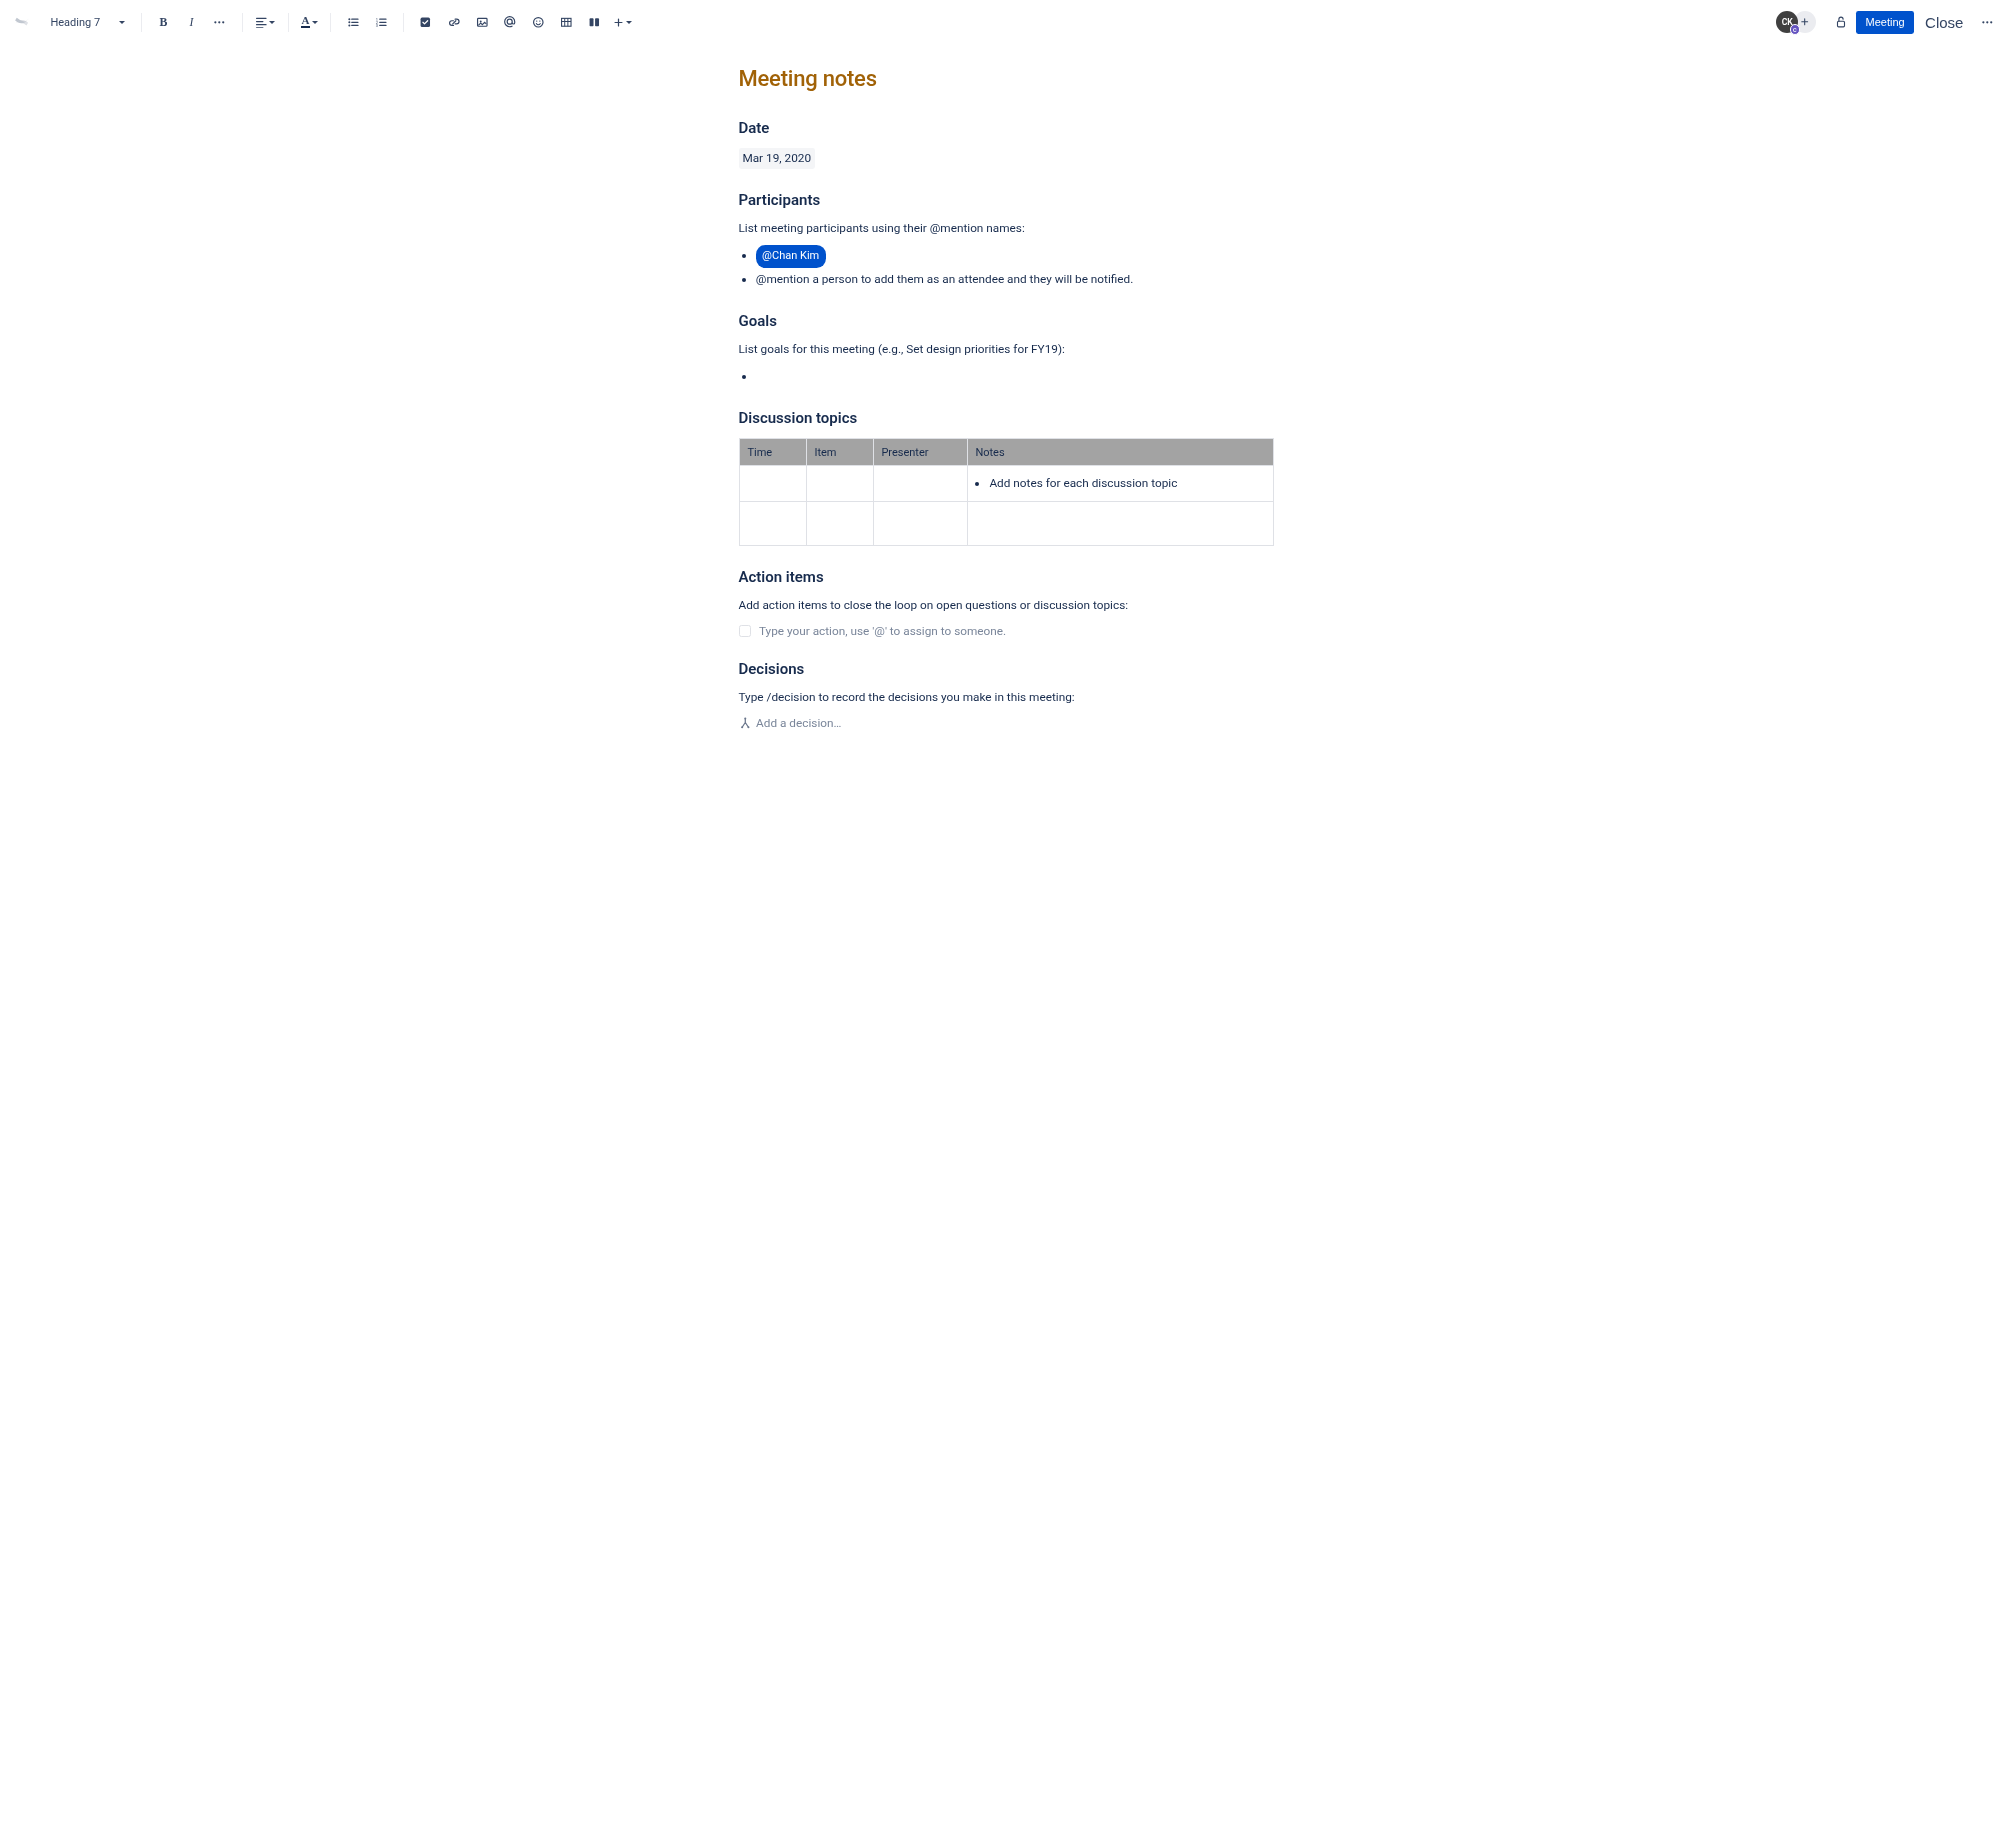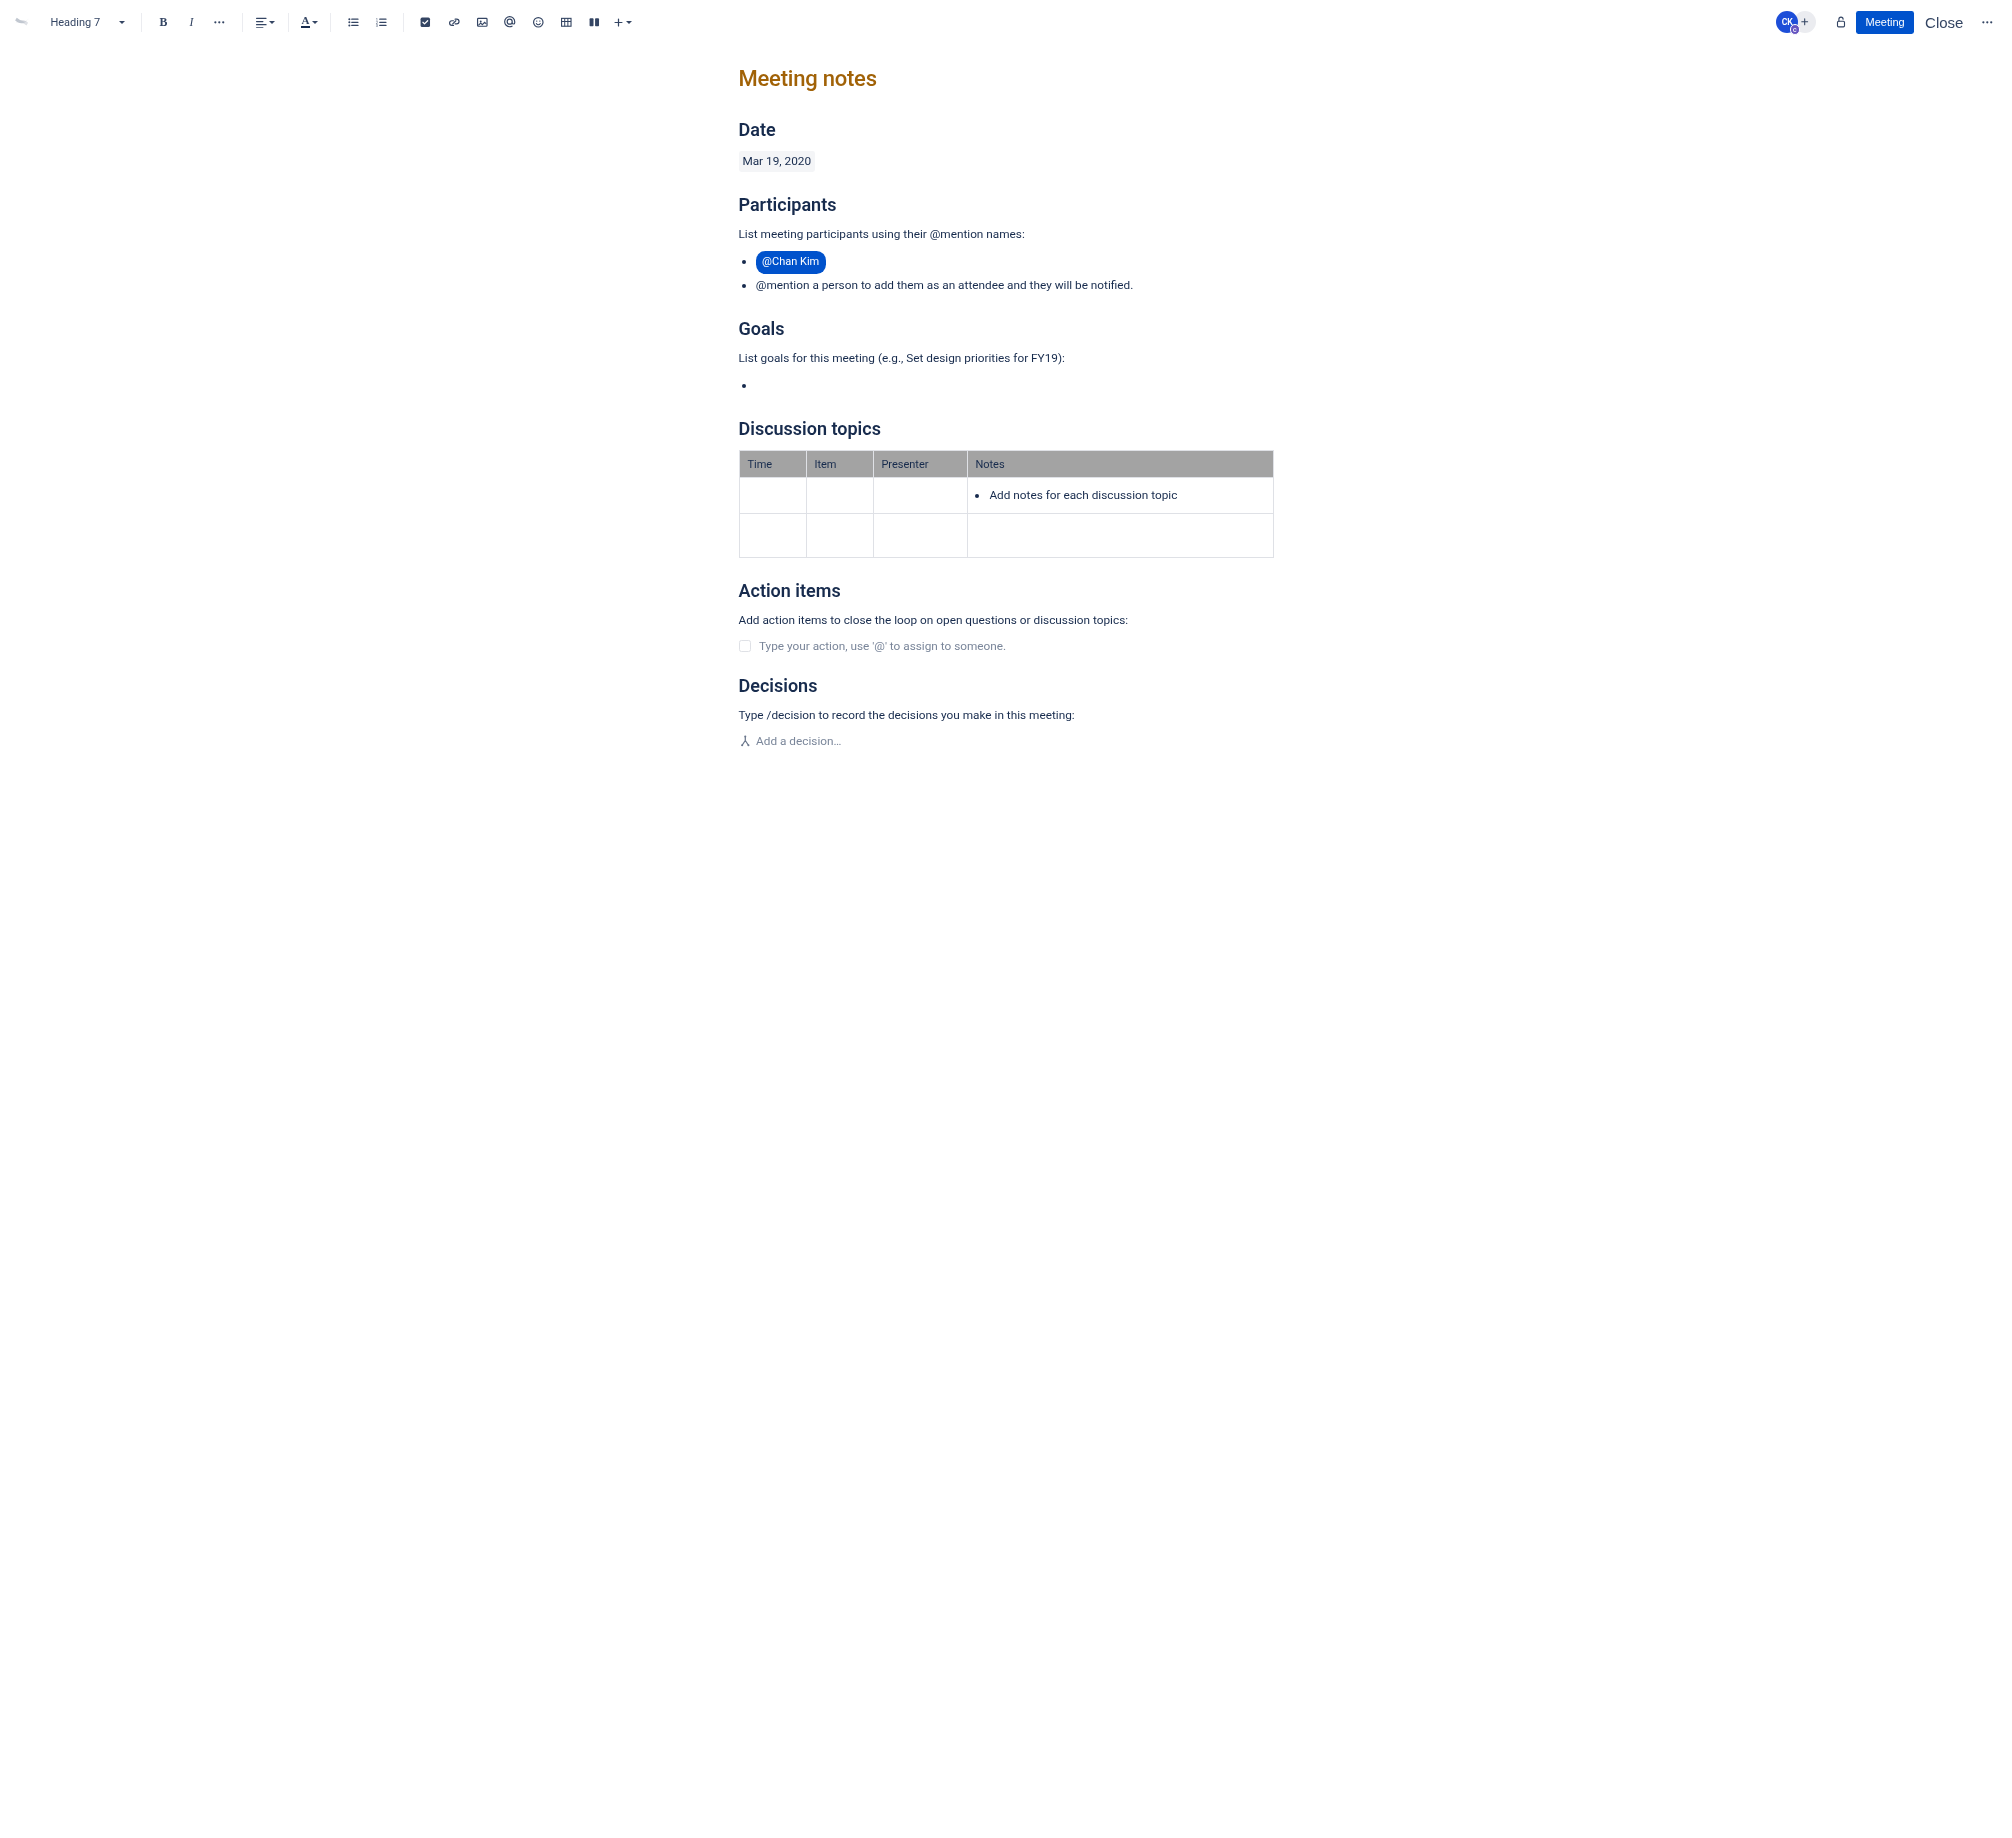--- a/index.html
+++ b/index.html
@@ -56,21 +56,21 @@
   .caret {
     width: 0; height: 0;
     border-left: 3.1px solid transparent;
     border-right: 3.1px solid transparent;
     border-top: 3.1px solid #344563;
   }
   .tb-combo { display:flex; align-items:center; gap:1.6px; padding:0 3.1px; cursor:pointer; border-radius:2.4px; }
   .spacer { flex: 1; }
   .avatar {
     width: 22px; height: 22px; border-radius: 50%;
-    background: #1d4ed8; color:#fff;
+    background: #404040; color:#fff;
     display:flex; align-items:center; justify-content:center;
     font-size: 8.6px; font-weight: 600;
     position: relative;
   }
   .avatar-badge {
     position:absolute; bottom:-1.6px; right:-1.6px;
     width:10.2px; height:10.2px; border-radius:50%;
     background:#6554C0; border:1.6px solid #fff;
     display:flex; align-items:center; justify-content:center;
     font-size:5.5px; color:#fff;
@@ -95,21 +95,21 @@
     padding: 22px 0 63px;
   }
   .doc-title {
     font-size: 22px;
     font-weight: 500;
     color:#a16207;
     margin-bottom: 28px;
     letter-spacing:-0.01em;
   }
   .doc h2 {
-    font-size: 18px;
+    font-size: 15px;
     font-weight: 600;
     color:#172B4D;
     margin-top: 22px;
     margin-bottom: 11px;
   }
   .doc p { font-size:11.8px; color:#172B4D; line-height:1.5; }
   .date-chip {
     display:inline-block;
     background:#F4F5F7;
     border-radius:2.4px;

